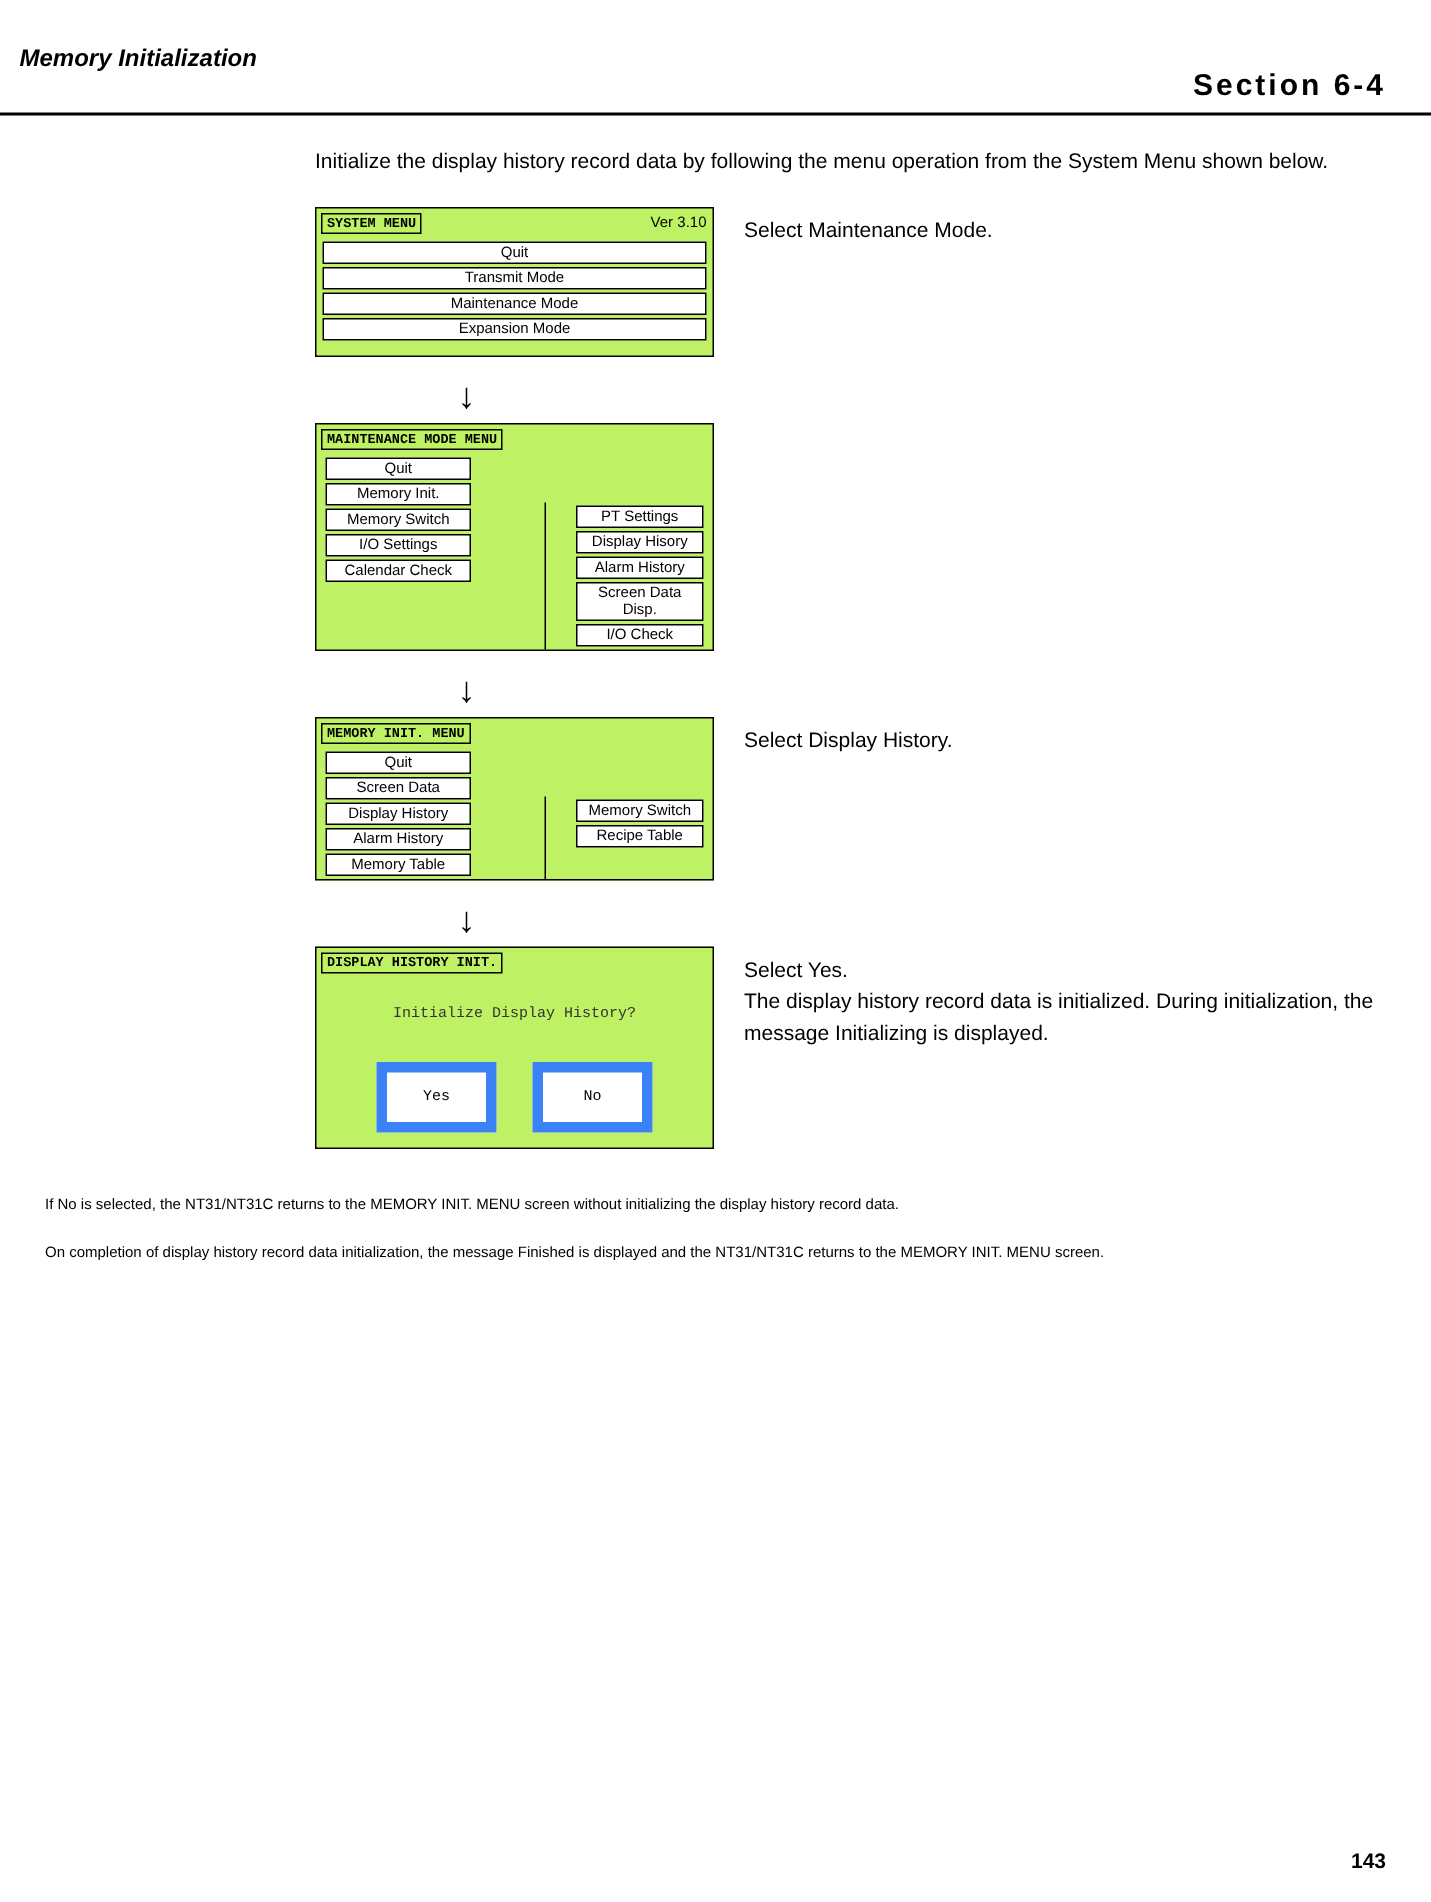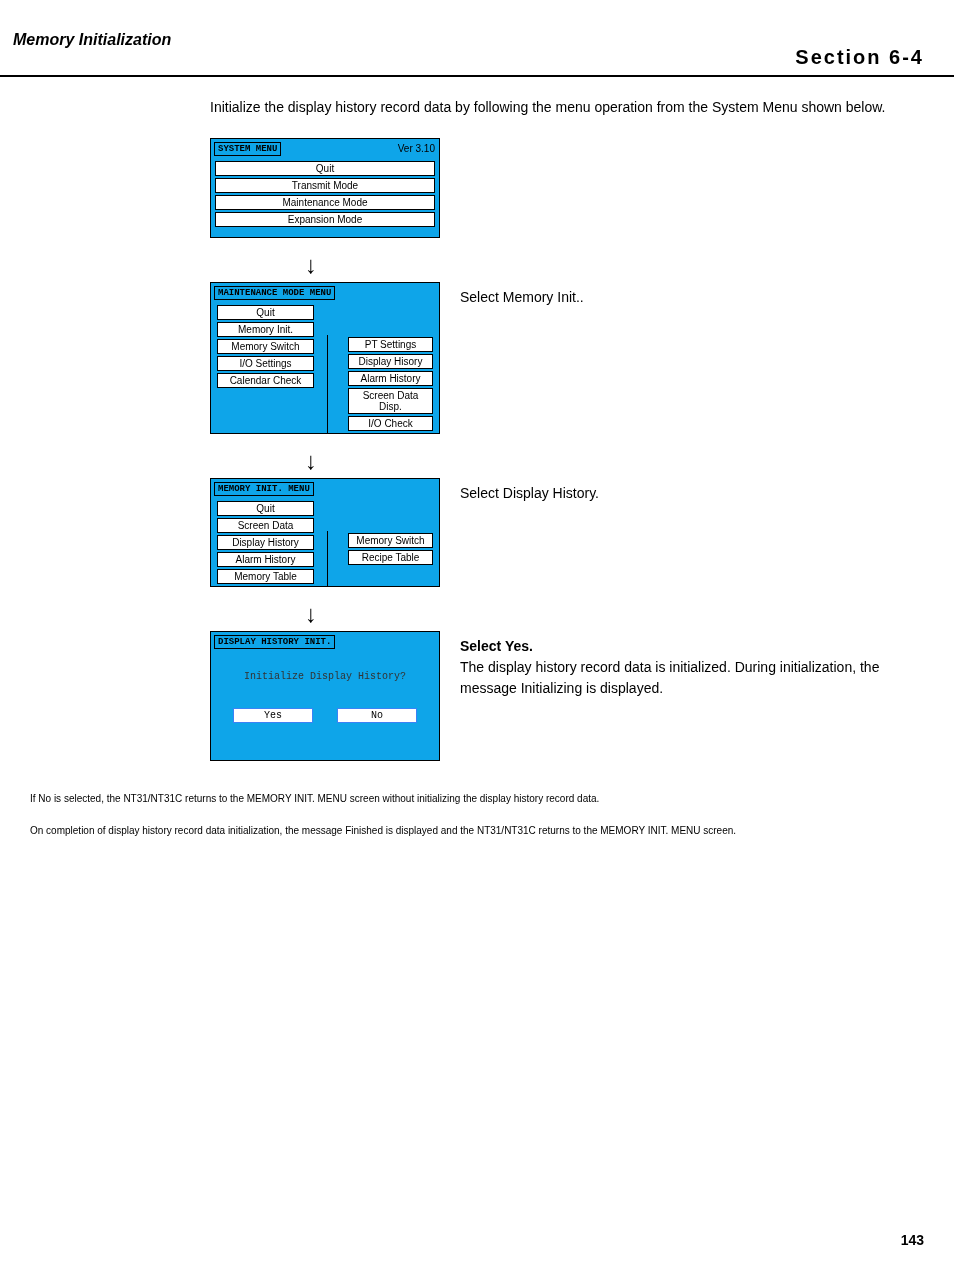--- a/index.html
+++ b/index.html
@@ -53,25 +53,25 @@
 
     .step-row {
       display: flex;
       align-items: flex-start;
       margin-bottom: 10px;
       width: 100%;
     }
 
     .screen-box {
       border: 1px solid #000;
-      width: 230px;
+      width: 266px;
       min-height: 80px;
       font-size: 10px;
       font-family: 'Courier New', monospace;
-      background: #0ea5e9;
+      background: #bef264;
       flex-shrink: 0;
     }
 
     .screen-title {
       border: 1px solid #000;
       display: inline-block;
       font-size: 9px;
       font-family: 'Courier New', monospace;
       padding: 1px 3px;
       margin: 3px 3px 3px 3px;
@@ -92,23 +92,23 @@
       padding: 1px 4px;
       font-size: 10px;
       font-family: Liberation Sans, sans-serif;
       text-align: center;
       background: #fff;
       cursor: pointer;
     }
 
     .screen-btn-small {
       display: inline-block;
-      border: 1px solid #3b82f6;
+      border: 7px solid #3b82f6;
       margin: 2px 2px;
-      padding: 1px 2px;
+      padding: 11px 2px;
       font-size: 10px;
       font-family: 'Courier New', monospace;
       text-align: center;
       background: #fff;
       cursor: pointer;
       width: 80px;
     }
 
     .two-col-btns {
       display: flex;
@@ -160,21 +160,21 @@
 
     .screen-inner-text {
       font-size: 10px;
       font-family: 'Courier New', monospace;
       text-align: center;
       padding: 4px;
       color: #333;
     }
 
     .desc-bold {
-      font-weight: bold;
+      font-weight: normal;
     }
   </style>
 </head>
 <body>
 
 <div class="page-header">
   <span class="header-left">Memory Initialization</span>
   <span class="header-right">Section   6-4</span>
 </div>
 
@@ -189,20 +189,21 @@
         <div class="clearfix">
           <span class="screen-title">SYSTEM MENU</span>
           <span class="screen-version">Ver 3.10</span>
         </div>
         <span class="screen-btn">Quit</span>
         <span class="screen-btn">Transmit Mode</span>
         <span class="screen-btn">Maintenance Mode</span>
         <span class="screen-btn">Expansion Mode</span>
         <div style="height:8px;"></div>
       </div>
+      <div class="description">Select Maintenance Mode.</div>
     </div>
 
     <span class="arrow-down">↓</span>
 
     <div class="step-row">
       <div class="screen-box">
         <div>
           <span class="screen-title">MAINTENANCE MODE MENU</span>
         </div>
         <div class="two-col-btns">
@@ -215,21 +216,20 @@
           </div>
           <div class="two-col-right">
             <span class="screen-btn">PT Settings</span>
             <span class="screen-btn">Display Hisory</span>
             <span class="screen-btn">Alarm History</span>
             <span class="screen-btn">Screen Data Disp.</span>
             <span class="screen-btn">I/O Check</span>
           </div>
         </div>
       </div>
-      <div class="description">Select Memory Init..</div>
     </div>
 
     <span class="arrow-down">↓</span>
 
     <div class="step-row">
       <div class="screen-box">
         <div>
           <span class="screen-title">MEMORY INIT. MENU</span>
         </div>
         <div class="two-col-btns">

